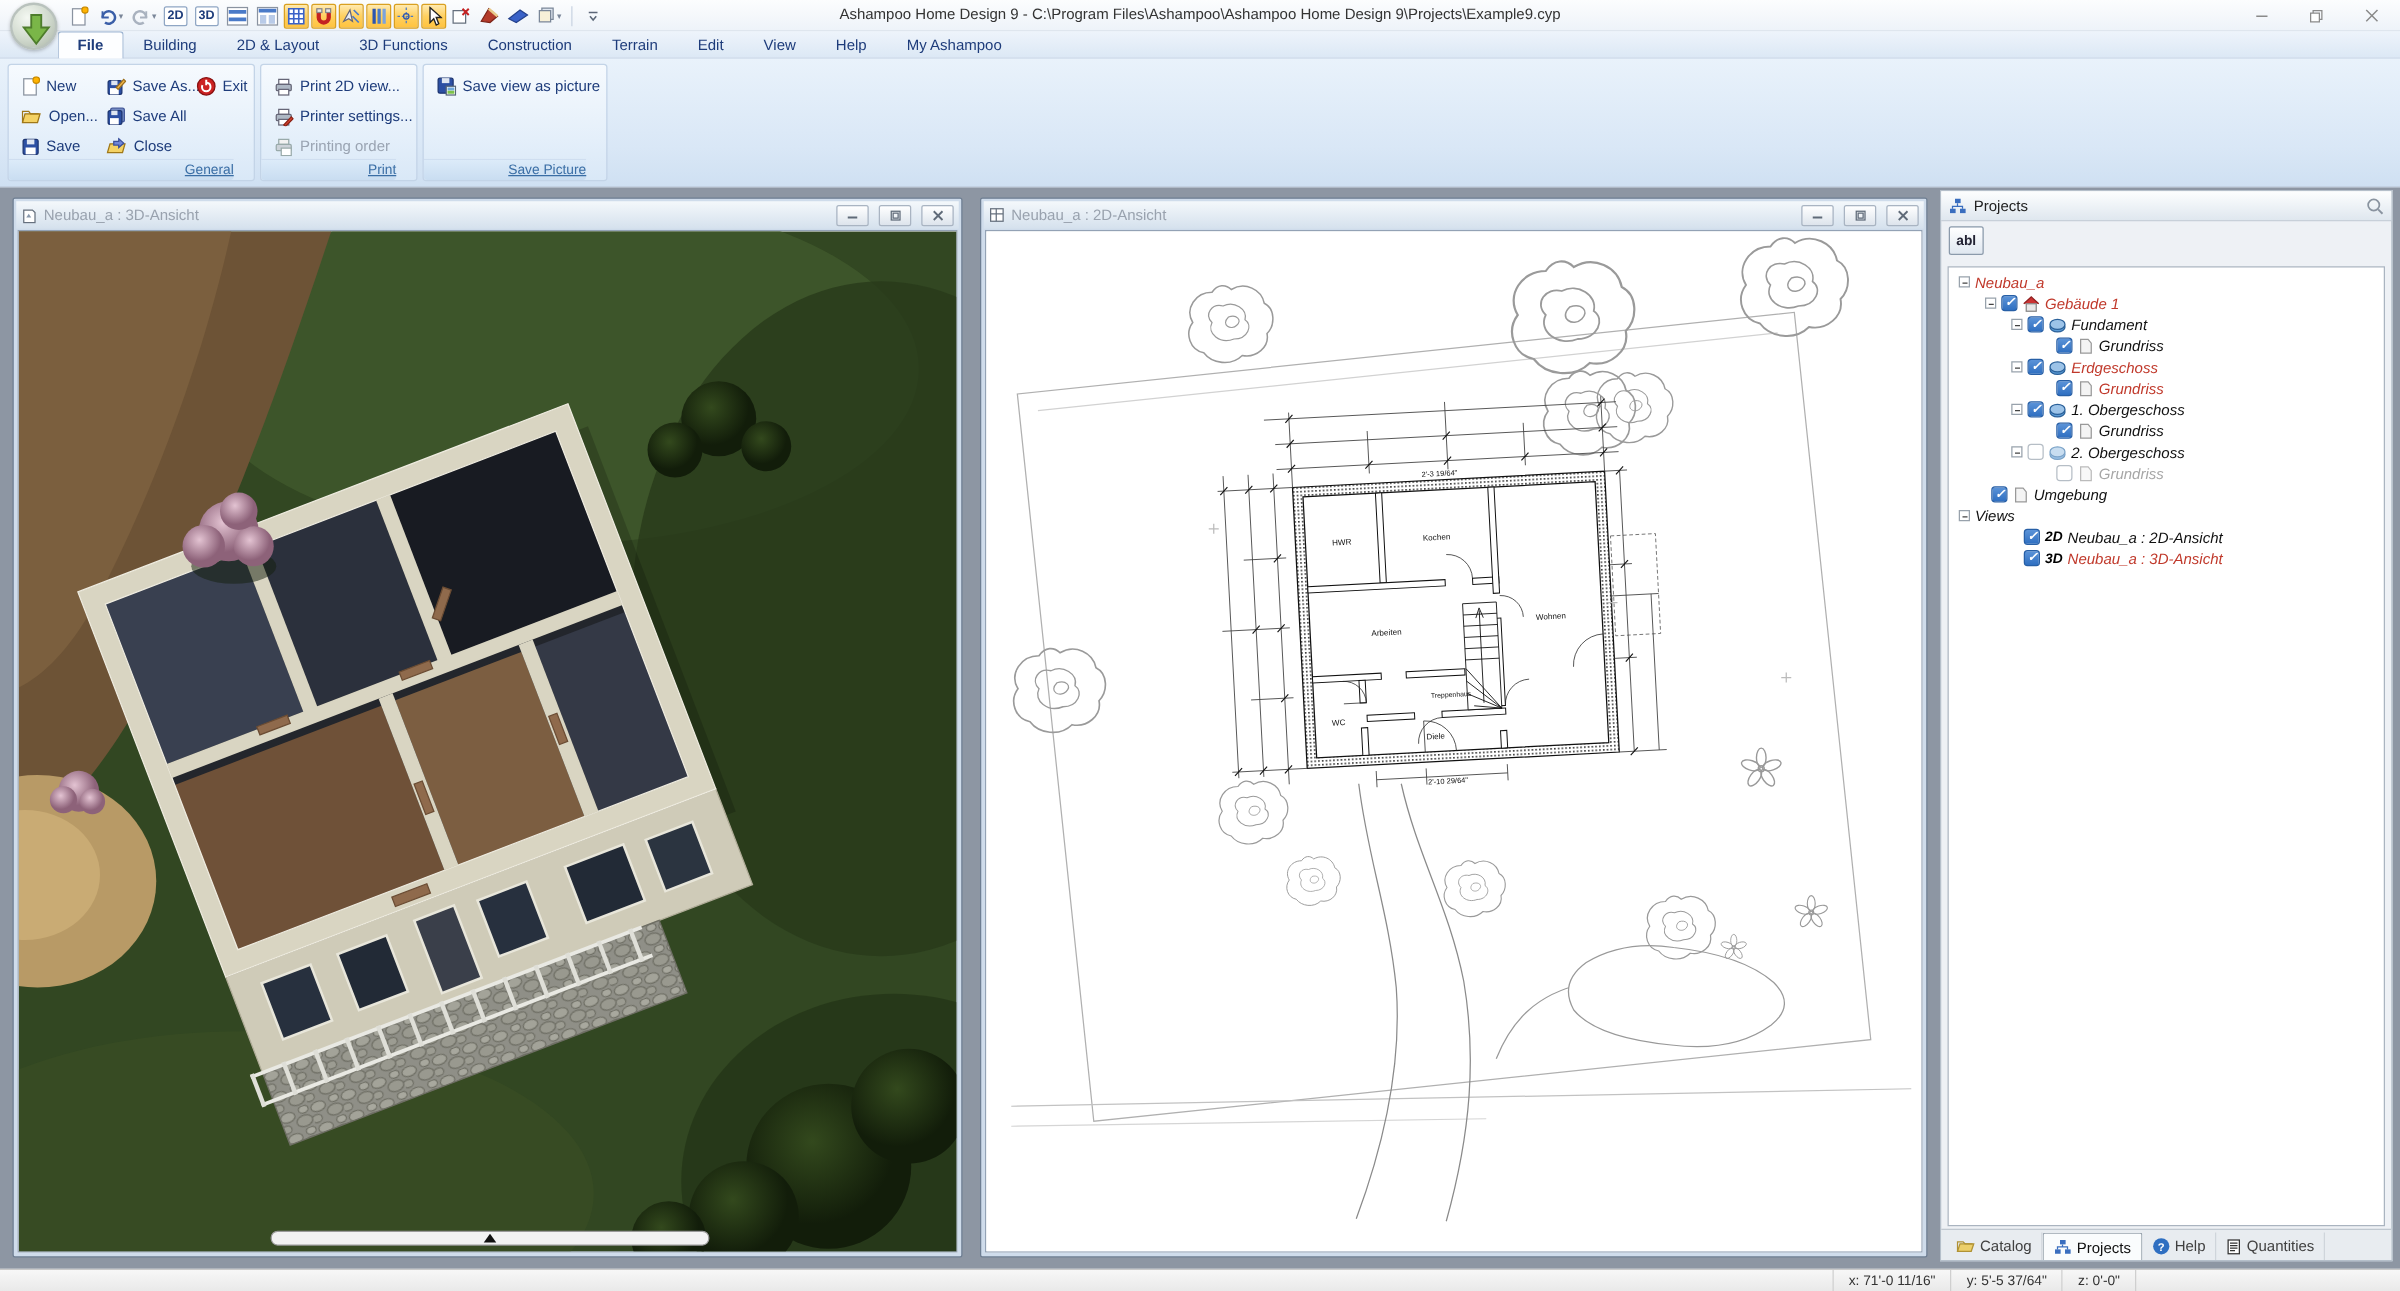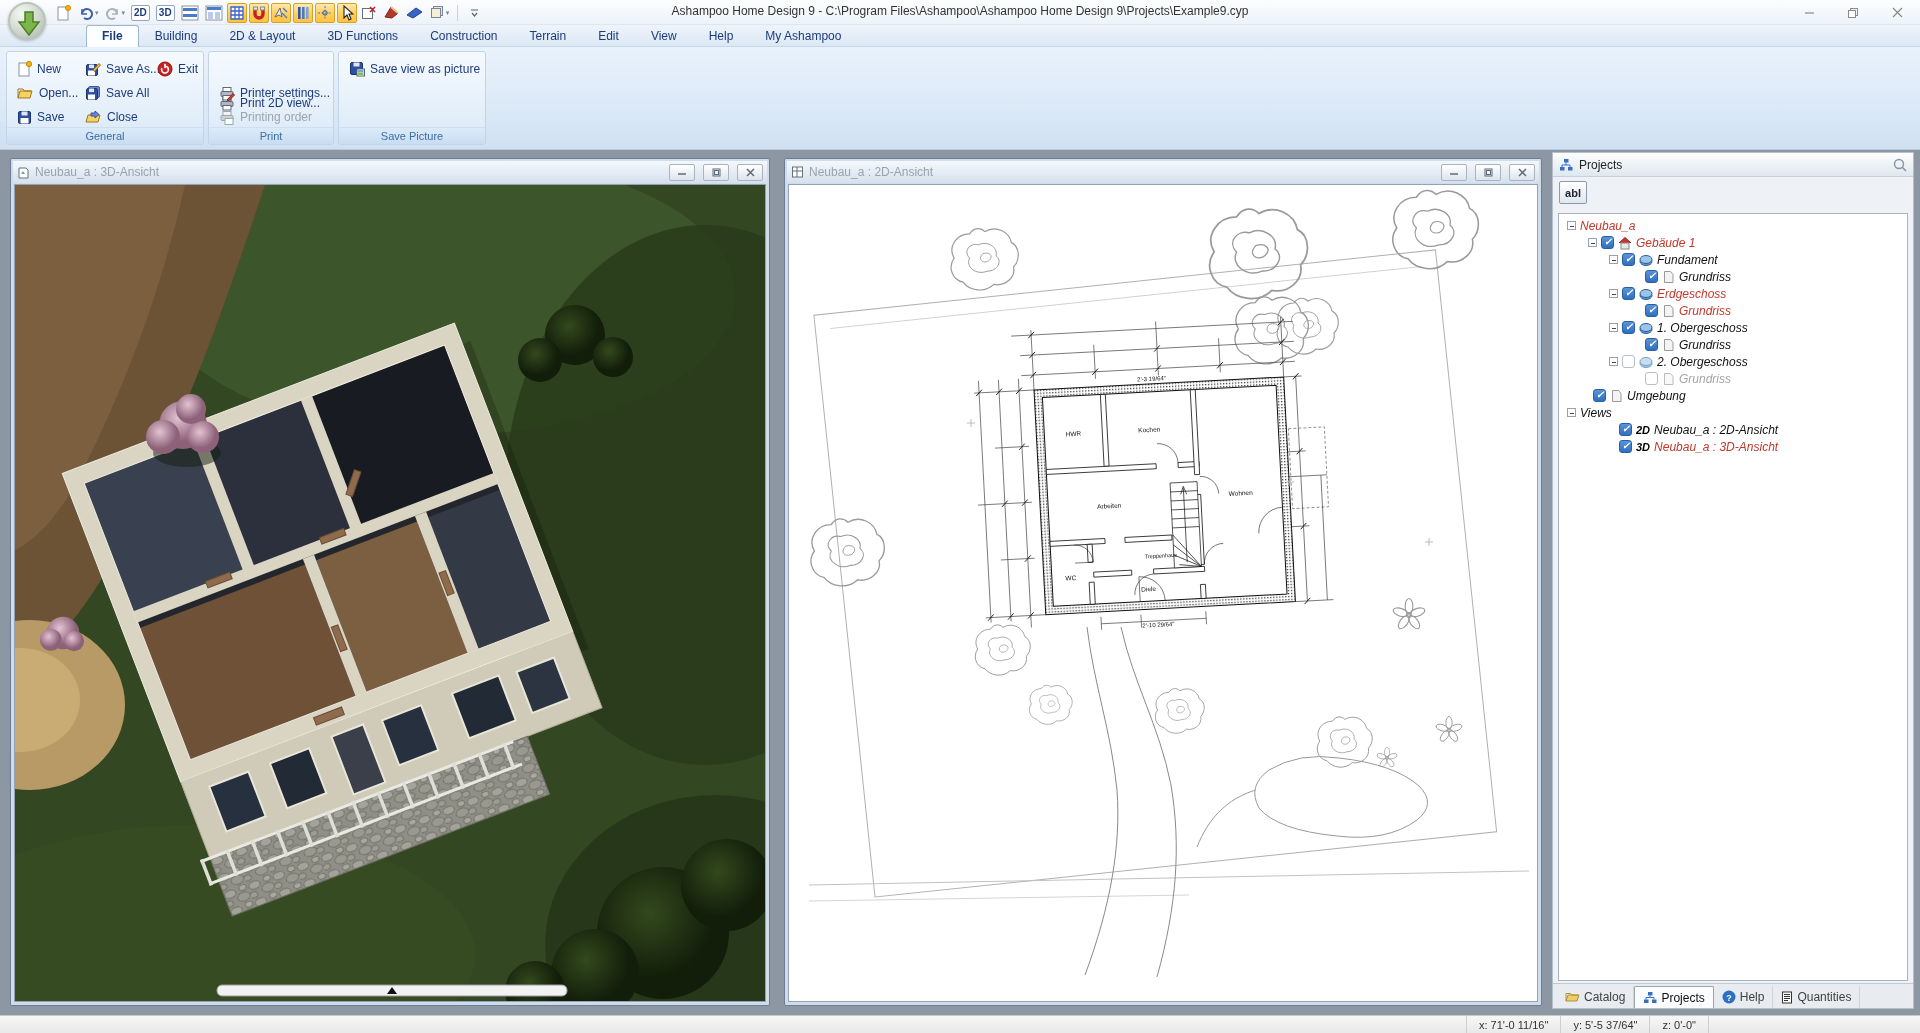--- a/index.html
+++ b/index.html
@@ -22,31 +22,31 @@
   .qbtn { height:20px; min-width:20px; display:flex; align-items:center; justify-content:center;
     border:1px solid transparent; border-radius:2px; font-size:9px; color:#2a4d8f; padding:0 1px; }
   .qbtn.on { background:linear-gradient(#ffeab0,#ffd060 50%,#ffc33f); border-color:#d9a021; }
   .caret { font-size:7px; color:#7a8699; margin-left:1px; }
   .qsep { width:1px; height:16px; background:#c9d4e2; margin:0 4px; }
   .q2d3d { font-weight:bold; font-size:10px; color:#1e3c7b; border:1px solid #8fa6c4; background:#fff; padding:0 2px; border-radius:2px; line-height:14px; }
 
   
   .menubar { position:absolute; left:0; top:25px; width:1920px; height:22px;
     background:linear-gradient(#eef4fb,#dce8f5); border-bottom:1px solid #c7d6e8; }
-  .tabs { position:absolute; left:46px; top:0; height:22px; display:flex;margin-left:40px; }
+  .tabs { position:absolute; left:46px; top:0; height:22px; display:flex; }
   .mtab { padding:3px 15px; font-size:12px; color:#1e3c7b; border:1px solid transparent; border-bottom:none; border-radius:3px 3px 0 0; }
   .mtab.active { background:#fdfeff; border-color:#9fb6d2; font-weight:bold; }
 
   
   .ribbon { position:absolute; left:0; top:47px; width:1920px; height:103px;
     background:linear-gradient(#e9f2fb,#d9e7f6 70%,#cfe0f2); border-bottom:1px solid #b9c9dc; }
   .rgroup { position:absolute; top:4px; height:94px; border:1px solid #c3d4e7; border-radius:3px;
     background:linear-gradient(#f6fafe,#e4effa 65%,#d9e8f7); }
-  .rgroup .glabel { position:absolute; left:0; right:0; bottom:0; height:17px; text-align:center;
-    font-size:11px; color:#3a6ea5; background:linear-gradient(#dcebf9,#c9ddf1); border-top:1px solid #cfdef0; border-radius:0 0 3px 3px; line-height:16px; }
+  .rgroup .glabel { position:absolute; left:0; right:16px; bottom:0; height:17px; text-align:right;
+    font-size:11px; color:#3a6ea5; background:linear-gradient(#dcebf9,#c9ddf1); border-top:1px solid #cfdef0; border-radius:0 0 3px 3px; line-height:16px;text-decoration:underline; }
   .rbtn { position:absolute; height:22px; display:flex; align-items:center; gap:5px; font-size:12px;
     color:#1e3c7b; padding:0 4px; border-radius:2px; white-space:nowrap; }
   .rbtn.disabled { color:#9aa4b2; }
   .rbtn svg { flex:0 0 auto; }
 
   
   .mdi { position:absolute; left:0; top:150px; width:1920px; height:865px; background:#8d96a3; }
   .child { position:absolute; border:1px solid #6e7e92; background:#cfdceb; border-radius:2px; }
   .child .tbar { position:absolute; left:2px; right:2px; top:2px; height:22px; display:flex; align-items:center;
     background:linear-gradient(#f4f8fb,#d5e1ed); padding:0 4px; gap:5px; }
@@ -303,21 +303,21 @@
             <circle cx="8" cy="8" r="7" fill="#cc2222" stroke="#881111"></circle>
             <circle cx="8" cy="8.6" r="3.4" fill="none" stroke="#fff" stroke-width="1.6" stroke-dasharray="12,4"></circle>
             <rect x="7.2" y="2.8" width="1.6" height="4.4" fill="#fff"></rect>
           </svg>
         <span>Exit</span>
       </div>
       <div class="glabel">General</div>
     </div>
 
     <div class="rgroup" style="left:208px; width:126px;">
-      <div class="rbtn" style="left:6px; top:6px;margin-top:34px;">
+      <div class="rbtn" style="left:6px; top:6px;">
         <svg width="16" height="15">
             <rect x="4" y="1.5" width="8" height="4" fill="#fff" stroke="#667"></rect>
             <rect x="2" y="5.5" width="12" height="5" rx="1" fill="#aeb8c4" stroke="#667"></rect>
             <rect x="4" y="9.5" width="8" height="4.5" fill="#fff" stroke="#667"></rect>
           </svg>
         <span>Print 2D view...</span>
       </div>
       <div class="rbtn" style="left:6px; top:30px;">
         <svg width="16" height="15">
             <rect x="4" y="1.5" width="8" height="4" fill="#fff" stroke="#667"></rect>

